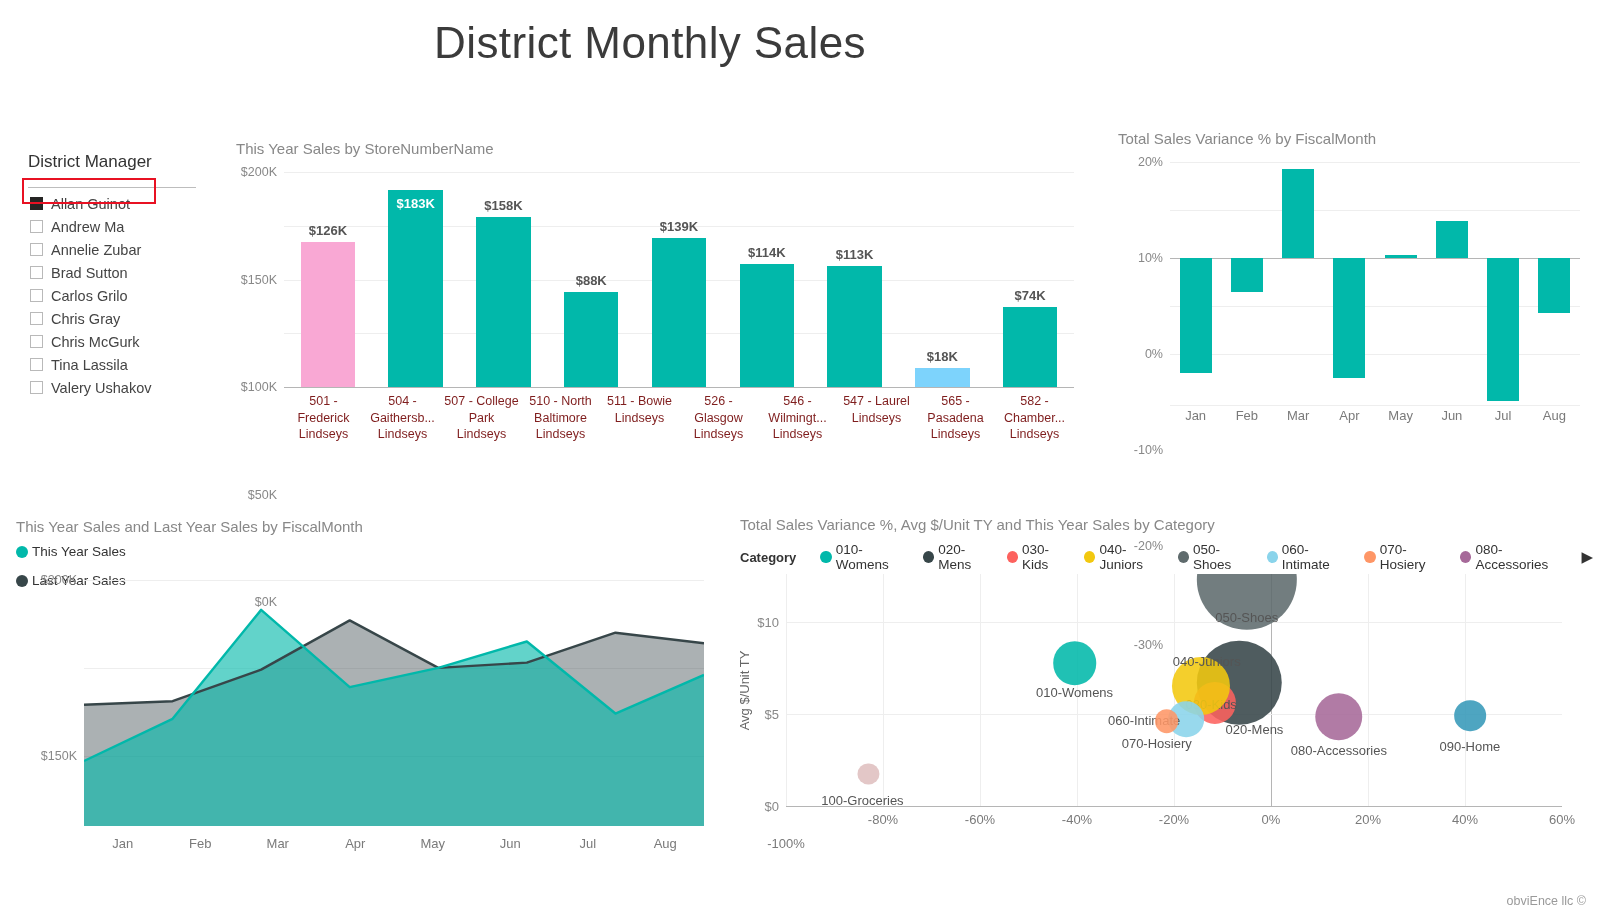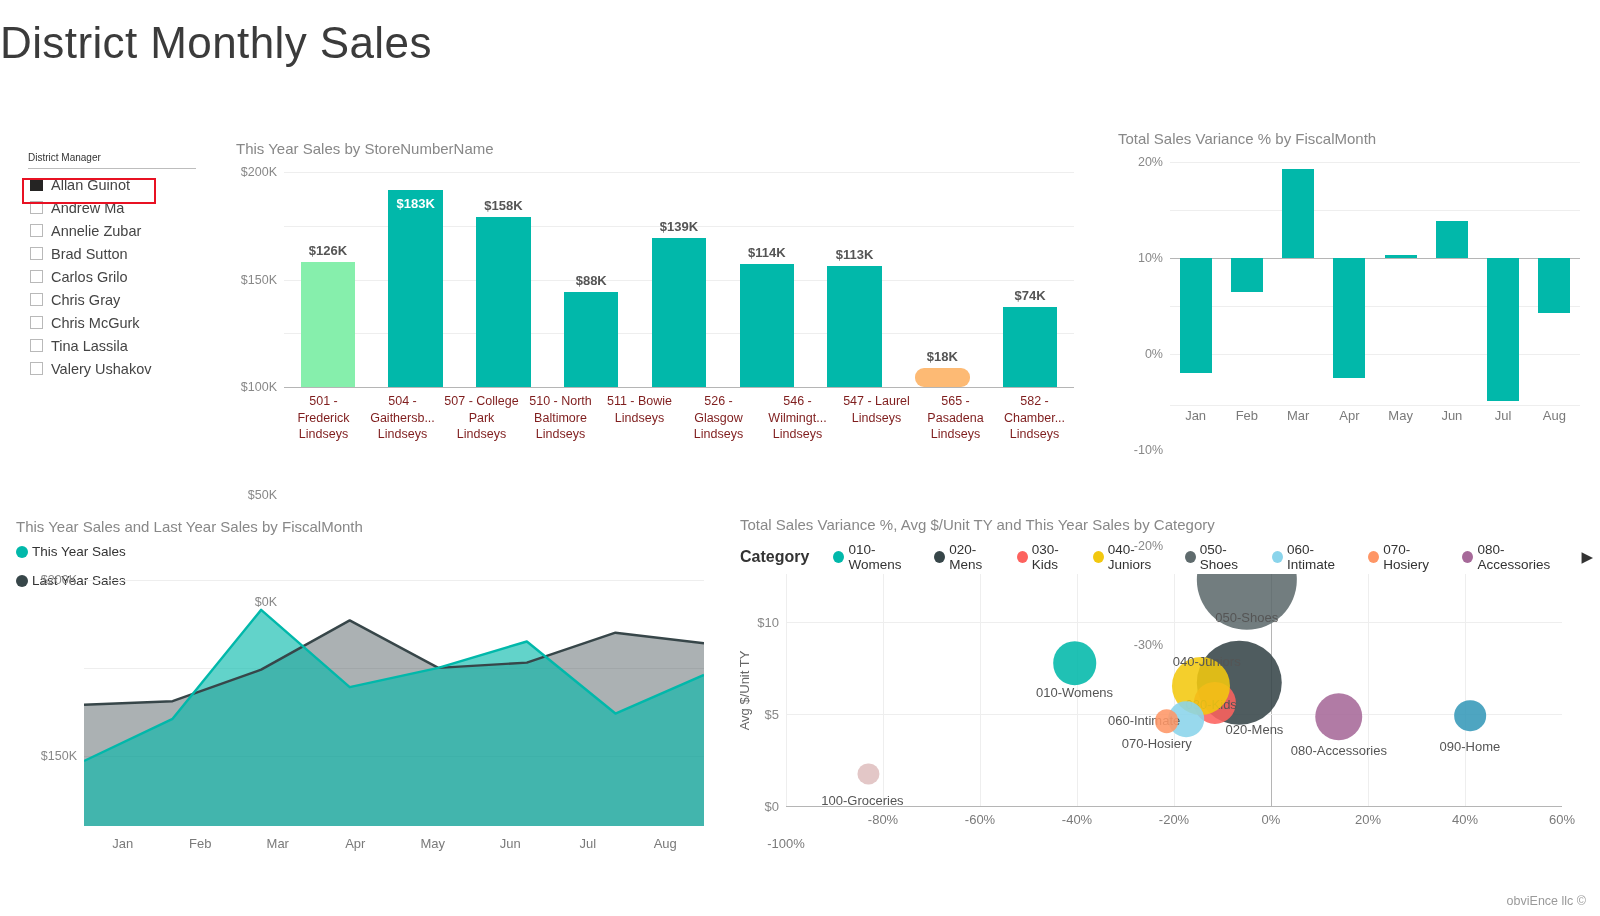--- a/index.html
+++ b/index.html
@@ -8,29 +8,29 @@
     background:#fff;
     font-family:"Liberation Sans", sans-serif;
     color:#333;
     position:relative;
   }
   .page { position:relative; width:1600px; height:916px; }
 
   
   .report-title {
     position:absolute; left:0; top:18px; width:1300px;
-    text-align:left;
+    text-align:center;
     font-size:44px; font-weight:300; color:#3b3b3b;
     letter-spacing:.4px;
   }
 
   
   .slicer { position:absolute; left:28px; top:152px; width:180px; }
   .slicer-title {
-    font-size:10px; color:#333; padding-bottom:5px;
+    font-size:17px; color:#333; padding-bottom:15px;
     border-bottom:1px solid #bdbdbd; width:168px; font-weight:400;
   }
   .slicer-list { margin-top:4px; }
   .slicer-item {
     display:flex; align-items:center; height:23px; gap:8px;
     padding-left:2px;
   }
   .slicer-item .box {
     width:13px; height:13px; border:1px solid #b9b9b9; background:#fff;
     flex:0 0 auto;
@@ -80,21 +80,21 @@
   .areaviz .legend { display:flex; gap:14px; margin-top:9px; margin-left:6px;flex-direction:column; }
   .lgitem { display:flex; align-items:center; gap:4px; font-size:13.5px; color:#333; }
   .dot { width:12px; height:12px; border-radius:50%; display:inline-block; }
   .areaviz .plot { position:absolute; left:74px; top:62px; width:620px; height:246px; }
   .areaviz .xlabels2 { position:absolute; left:74px; top:318px; width:620px; display:flex; }
   .xlab2 { flex:1 1 0; text-align:center; font-size:13px; color:#7a7a7a; }
 
   
   .scatviz { position:absolute; left:738px; top:516px; width:855px; height:375px; }
   .scatviz .legendrow { display:flex; align-items:center; gap:12px; margin-top:9px; margin-left:2px;}
-  .legendrow .cap { font-size:16px; font-weight:700; color:#333; margin-right:12px; }
+  .legendrow .cap { font-size:13px; font-weight:700; color:#333; margin-right:12px; }
   .scatviz .plot { position:absolute; left:48px; top:58px; width:776px; height:232px;
                    overflow:hidden; }
   .vgline { position:absolute; top:0; height:100%; width:1px; background:#eee; }
   .vgline.zero { background:#b5b5b5; }
   .hgline { position:absolute; left:0; width:100%; height:1px; background:#eee; }
   .bubble { position:absolute; border-radius:50%; transform:translate(-50%,-50%);
             opacity:.88; }
   .blab { position:absolute; transform:translate(-50%,0);
           font-size:13px; color:#555; white-space:nowrap; }
   .sxlabels { position:absolute; left:48px; top:296px; width:776px; }
@@ -176,21 +176,21 @@
           <div class="ytick" style="top: 107.5px;">$100K</div>
         </div>
         <div class="gline" style="top: 53.75px;">
           <div class="ytick" style="top: 53.75px;">$150K</div>
         </div>
         <div class="gline" style="top: 0px;">
           <div class="ytick" style="top: 0px;">$200K</div>
         </div>
         <div class="bars">
           <div class="barslot">
-            <div class="bar" style="height: 125px; background: #86efac;">
+            <div class="bar" style="height: 145px; background: #f9a8d4;">
               <div class="barlab outside">$126K</div>
             </div>
           </div>
           <div class="barslot">
             <div class="bar" style="height: 196.725px; background: rgb(1, 184, 170);">
               <div class="barlab inside">$183K</div>
             </div>
           </div>
           <div class="barslot">
             <div class="bar" style="height: 169.85px; background: rgb(1, 184, 170);">
@@ -211,21 +211,21 @@
             <div class="bar" style="height: 122.55px; background: rgb(1, 184, 170);">
               <div class="barlab outside">$114K</div>
             </div>
           </div>
           <div class="barslot">
             <div class="bar" style="height: 121.475px; background: rgb(1, 184, 170);">
               <div class="barlab outside">$113K</div>
             </div>
           </div>
           <div class="barslot">
-            <div class="bar" style="height: 19.35px; background: #fdba74; border-radius: 9px;">
+            <div class="bar" style="height: 19.35px; background: #7dd3fc;">
               <div class="barlab outside">$18K</div>
             </div>
           </div>
           <div class="barslot">
             <div class="bar" style="height: 79.55px; background: rgb(1, 184, 170);">
               <div class="barlab outside">$74K</div>
             </div>
           </div>
         </div>
       </div>

